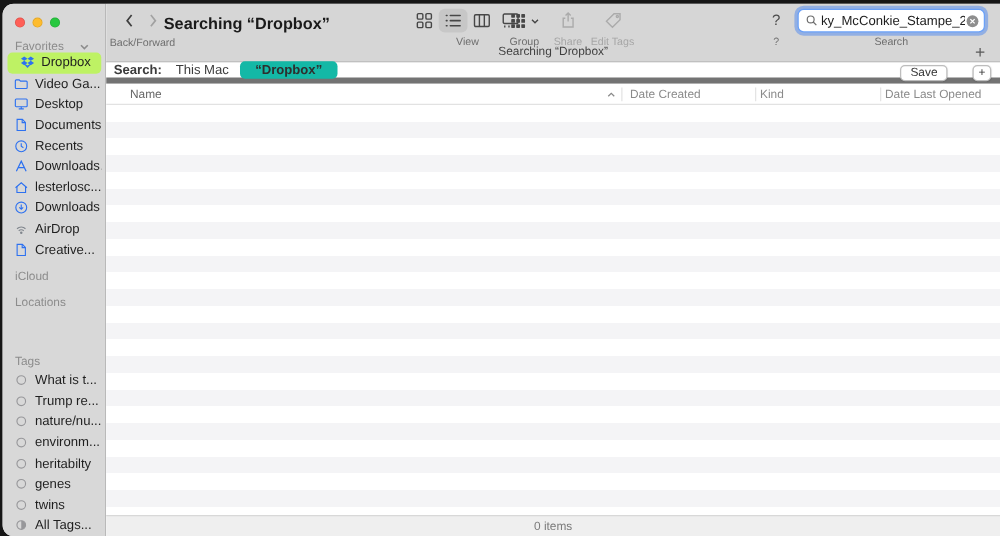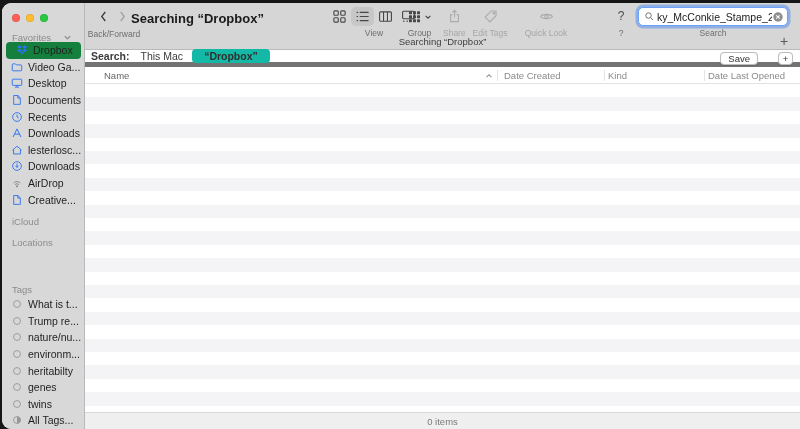--- a/index.html
+++ b/index.html
@@ -15,21 +15,21 @@
              border-right:1px solid rgba(0,0,0,.14); border-radius:9px 0 0 9px; }
   .lights { position:absolute; left:10px; top:11px; display:flex; gap:6px; }
   .light { width:8px; height:8px; border-radius:50%; box-shadow:inset 0 0 0 .5px rgba(0,0,0,.15); }
   .l-close{background:#ff5f57}.l-min{background:#febc2e}.l-zoom{background:#28c840}
   .sb-head { position:absolute; left:10px; right:4px; height:13px; font-size:9.5px;
              color:#8c8c8c; display:flex; align-items:center; }
   .sb-head .chev { margin-left:auto; margin-right:8px; color:#8c8c8c; }
   .sb-items { position:absolute; left:4px; right:3px; }
   .sb-item { height:16.6px; display:flex; align-items:center; padding-left:5px;
              border-radius:4px; white-space:nowrap; overflow:hidden; }
-  .sb-item.sel { background:#15803d;padding-left:10px; }
+  .sb-item.sel { background:#bef264;padding-left:10px; }
   .sb-item .si { width:12px; height:12px; flex:0 0 12px; margin-right:5px; }
   .sb-label { font-size:10.5px; color:#1f1f1f; }
   .c-blue{color:#2d71f0}.c-gray{color:#80868d}.c-tag{color:#97979a}
 
   
   .main { position:relative; flex:1; display:flex; flex-direction:column; min-width:0; }
 
   .toolbar { position:relative; height:47px; flex:0 0 47px; background:#d6d6d6;
              border-bottom:1px solid #b9b9b9; }
   .navbtn { position:absolute; top:6px; width:16px; height:15px; display:flex;
@@ -456,28 +456,20 @@
 
       <div class="cluster disabled" style="left:383px;width:44px">
         <div class="icon-row">
             <svg class="ti">
               <use href="#s-tag"></use>
             </svg>
           </div>
         <div class="tb-label">Edit Tags</div>
       </div>
 
-      <div class="cluster disabled" style="left:435px;width:52px">
-        <div class="icon-row">
-            <svg class="ti">
-              <use href="#s-eye"></use>
-            </svg>
-          </div>
-        <div class="tb-label">Quick Look</div>
-      </div>
 
 
       <div class="cluster" style="left:528px;width:16px">
         <div class="icon-row">
             <span class="helpq">?</span>
           </div>
         <div class="tb-label">?</div>
       </div>
 
       <div class="cluster" style="left:553px;width:150px">

